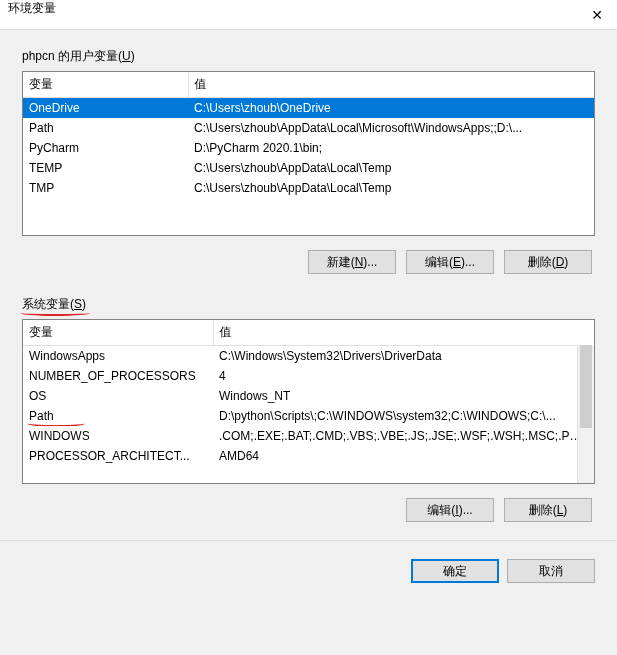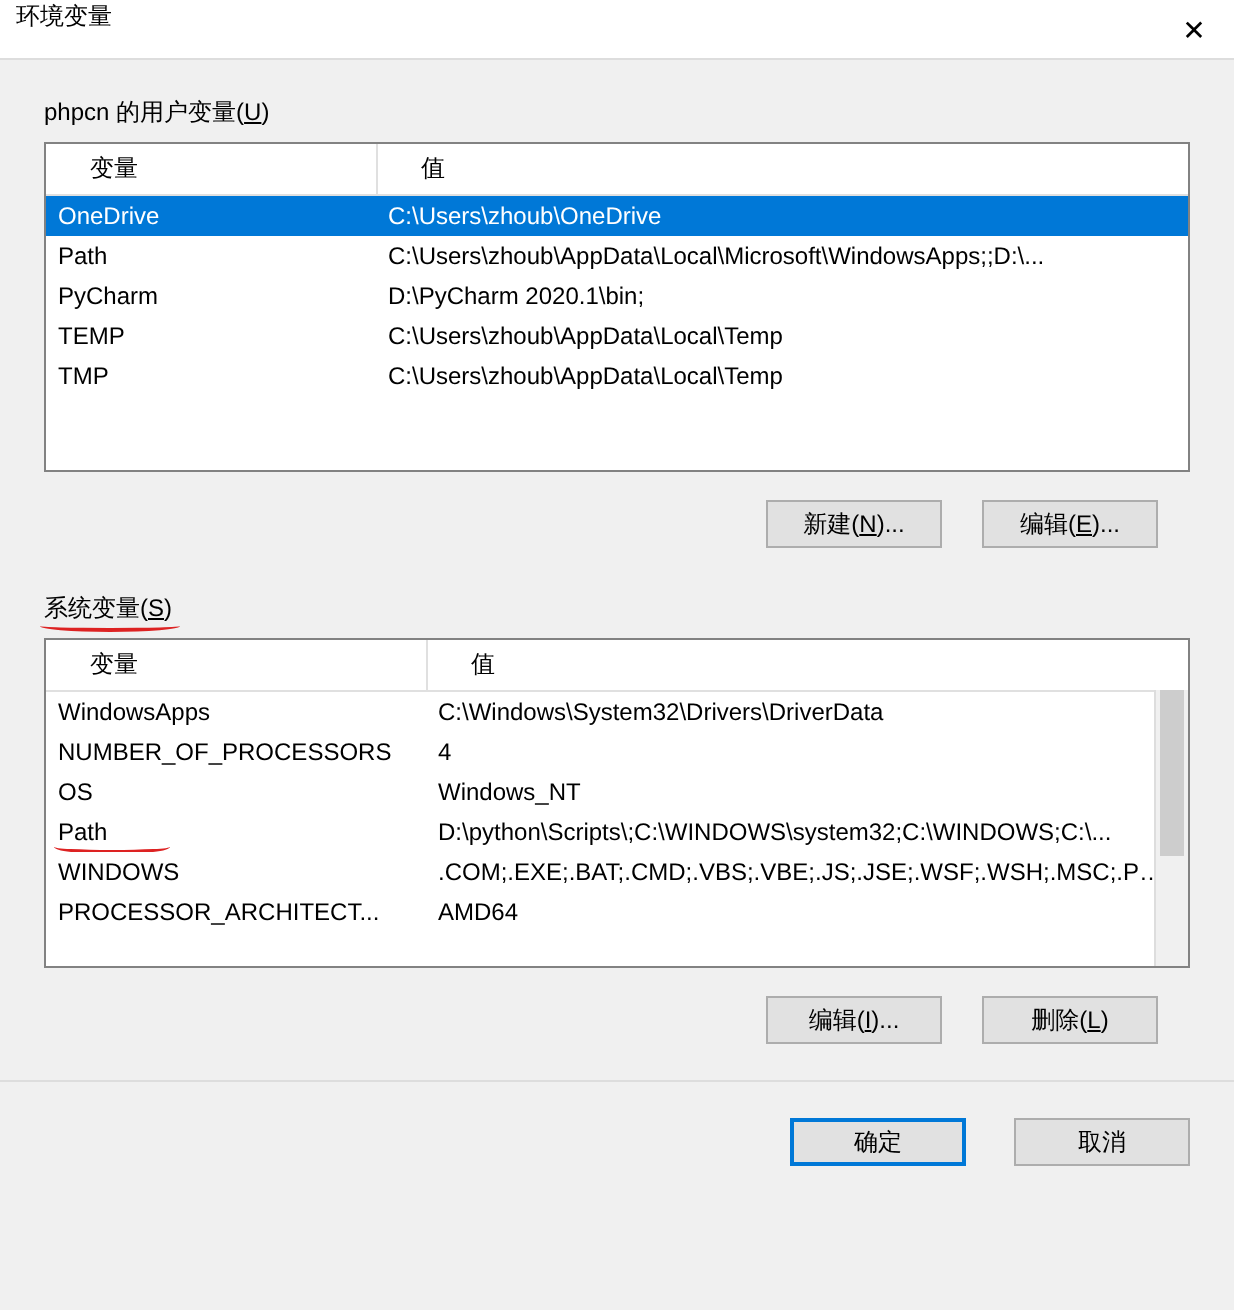--- a/index.html
+++ b/index.html
@@ -60,21 +60,21 @@
     .table-wrap.sys { height: 165px; }
     .tbl {
       width: 100%;
       border-collapse: collapse;
       table-layout: fixed;
     }
     .tbl th {
       text-align: left;
       font-weight: normal;
       font-size: 12px;
-      padding: 4px 22px;
+      padding: 4px 6px;
       background: #fff;
       border-bottom: 1px solid #e0e0e0;
       border-right: 1px solid #e0e0e0;
       position: sticky;
       top: 0;
     }
     .tbl th:last-child { border-right: none; }
     .tbl td {
       padding: 3px 6px;
       font-size: 12px;
@@ -102,22 +102,22 @@
       position: absolute;
       left: 2px;
       right: 2px;
       top: 0;
       height: 60%;
       background: #cdcdcd;
     }
     .btn-row {
       display: flex;
       justify-content: flex-end;
-      gap: 20px;
-      margin: 14px 16px 22px 0;
+      gap: 10px;
+      margin: 14px 3px 22px 0;
     }
     .btn {
       min-width: 88px;
       height: 24px;
       border: 1px solid #adadad;
       background: #e1e1e1;
       font-size: 12px;
       cursor: pointer;
       padding: 0 10px;
       font-family: inherit;
@@ -125,21 +125,21 @@
     .btn.primary {
       border: 2px solid #0078d7;
       background: #e1e1e1;
     }
     .btn .underline-letter { text-decoration: underline; }
     .footer {
       border-top: 1px solid #ddd;
       padding: 18px 22px 0 0;
       display: flex;
       justify-content: flex-end;
-      gap: 24px;
+      gap: 8px;
     }
     .row-annot {
       position: relative;
     }
     .row-annot::after {
       content: "";
       position: absolute;
       left: 4px;
       bottom: -1px;
       width: 58px;
@@ -191,20 +191,21 @@
           <tr>
             <td>TMP</td>
             <td>C:\Users\zhoub\AppData\Local\Temp</td>
           </tr>
         </tbody>
     </table>
   </div>
   <div class="btn-row">
     <button class="btn"><span>新建(</span><span class="underline-letter">N</span><span>)...</span></button>
     <button class="btn"><span>编辑(</span><span class="underline-letter">E</span><span>)...</span></button>
+    <button class="btn"><span>删除(</span><span class="underline-letter">D</span><span>)</span></button>
   </div>
 
   
   <div class="section-label">
     <span>系统变量(</span><span class="underline-letter">S</span><span>)</span>
     <span class="annot-red"></span>
   </div>
   <div class="table-wrap sys">
     <table class="tbl">
       <thead>

